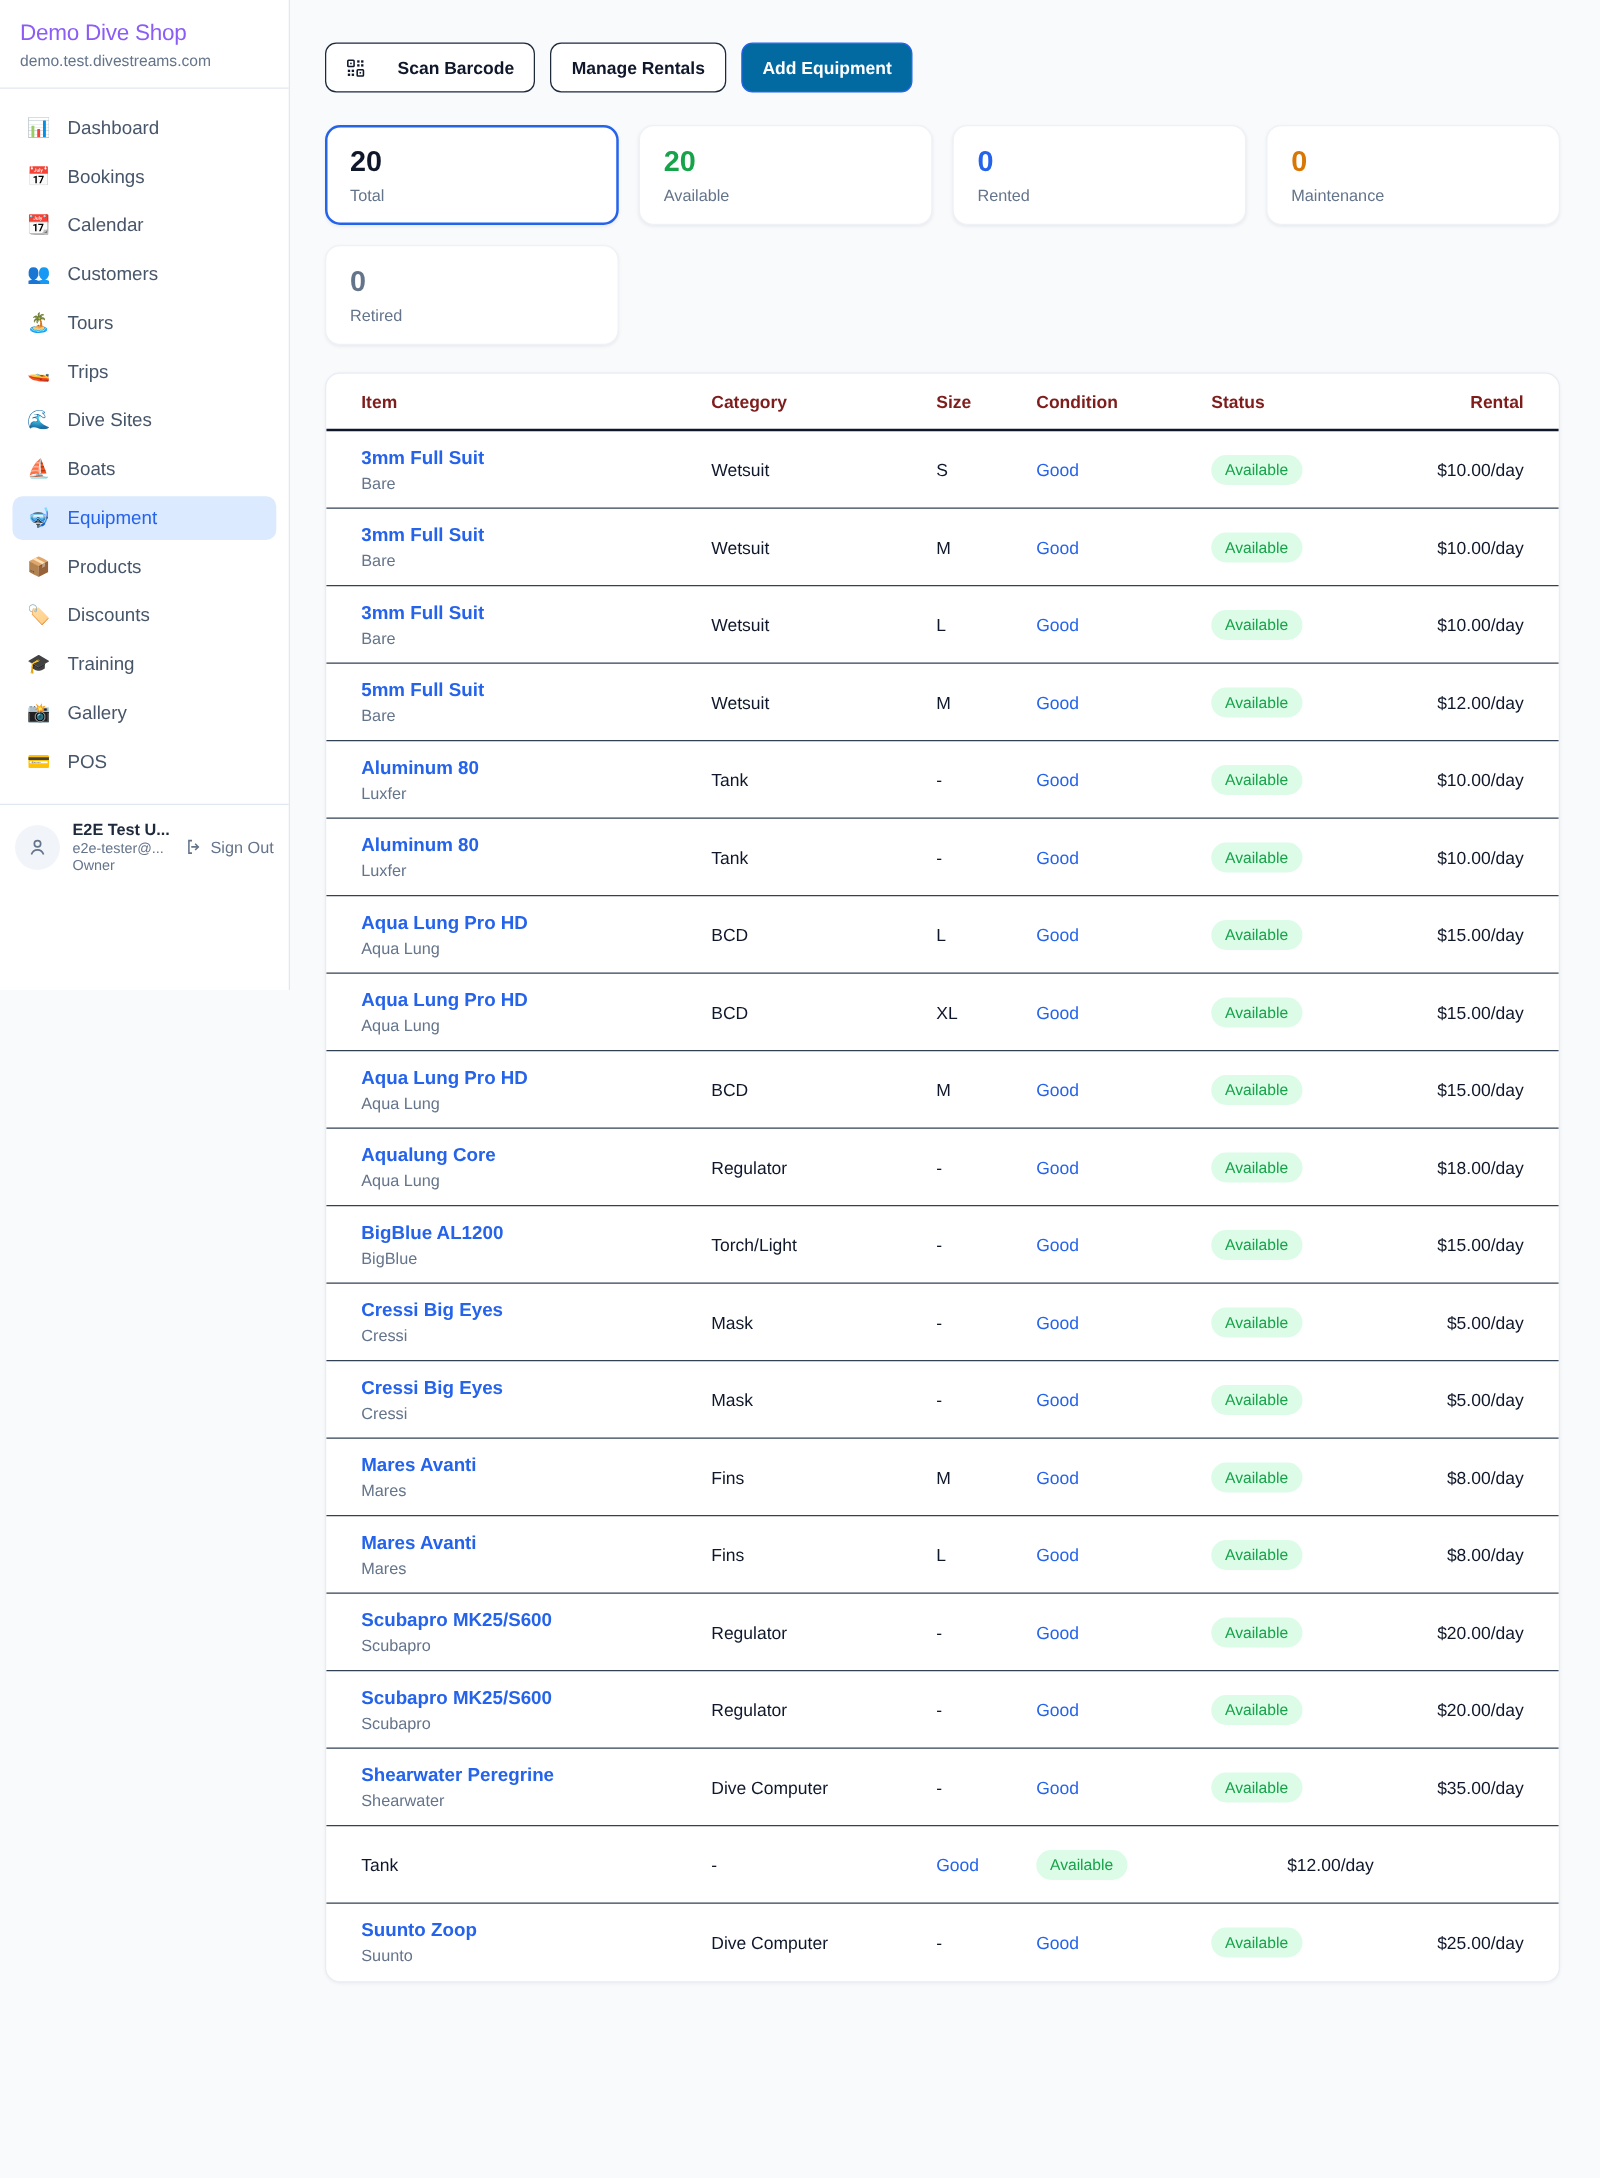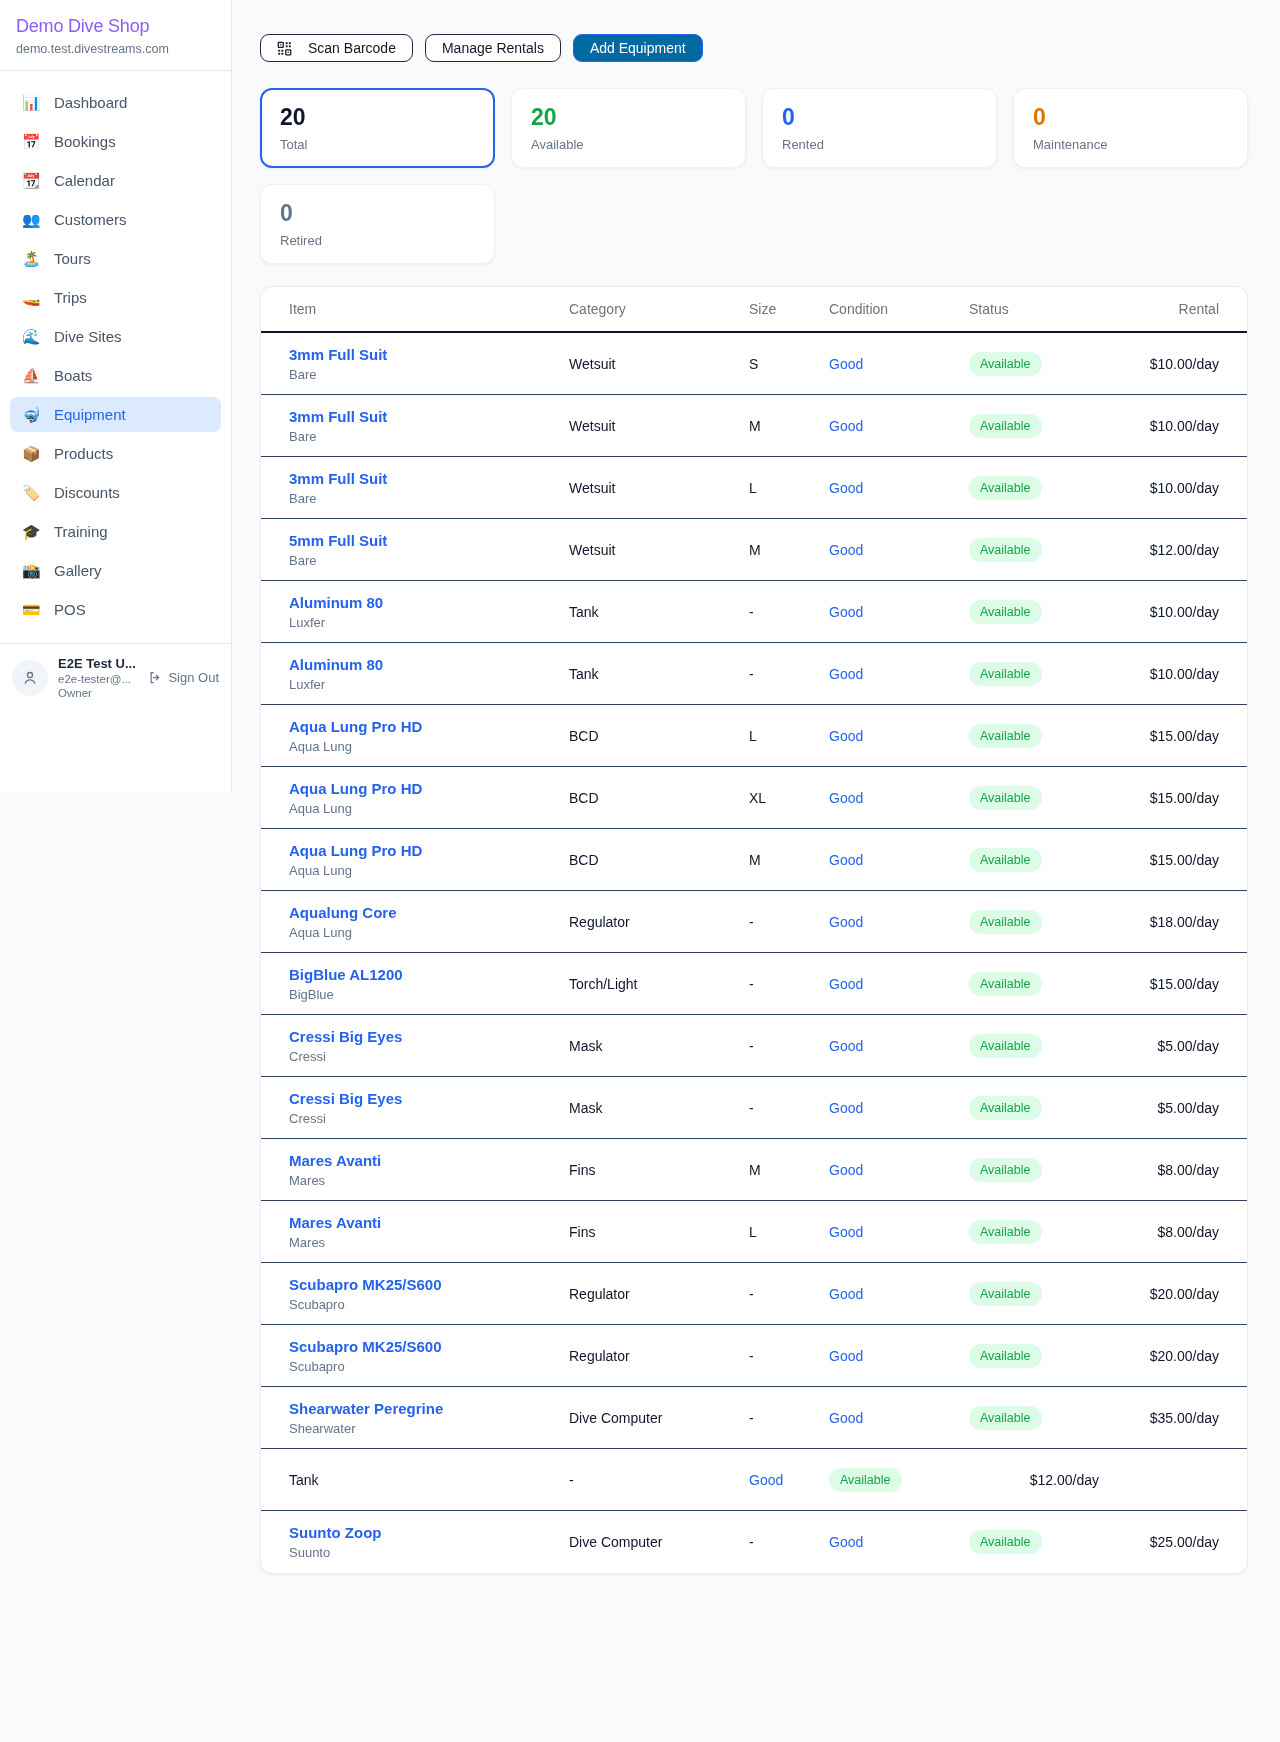--- a/index.html
+++ b/index.html
@@ -43,22 +43,22 @@
   .user-email { font-size:11.5px; color:#64748b; margin-top:2px; white-space:nowrap; }
   .user-role { font-size:11.5px; color:#64748b; margin-top:2px; }
   .signout { display:flex; align-items:center; gap:5px; color:#64748b; font-size:13px; cursor:pointer; white-space:nowrap; }
   
   .main { position:absolute; left:260px; top:0; width:988px; padding-top:26px; }
   .page-head { display:flex; justify-content:space-between; align-items:flex-start; }
   .page-title { font-size:24px; font-weight:700; color:#0f172a; letter-spacing:-0.3px; }
   .page-sub { font-size:14px; color:#64748b; margin-top:8px; }
   .head-actions { display:flex; gap:12px; margin-top:8px; }
   .btn {
-    display:flex; align-items:center; gap:16px; height:28px; padding:0 16px;
-    border-radius:9px; font-size:14px; font-weight:400; cursor:pointer;
+    display:flex; align-items:center; gap:26px; height:40px; padding:0 16px;
+    border-radius:9px; font-size:14px; font-weight:700; cursor:pointer;
     background:#ffffff; border:1px solid #1e293b; color:#0f172a;
   }
   .btn-primary { background:#0369a1; border:1px solid #2563eb; color:#ffffff; }
   
   .stats { display:grid; grid-template-columns:repeat(4,1fr); gap:16px; margin-top:26px; }
   .stat-card {
     background:#ffffff; border-radius:12px; padding:15px 19px;
     border:1px solid #eef2f6; box-shadow:0 1px 3px rgba(15,23,42,0.06);
     cursor:pointer;
   }
@@ -83,21 +83,21 @@
     margin-top:22px; background:#ffffff; border-radius:12px;
     border:1px solid #e8edf3; box-shadow:0 1px 3px rgba(15,23,42,0.05);
     overflow:hidden;
   }
   .trow {
     display:grid;
     grid-template-columns:280px 180px 80px 140px 130px 1fr;
     align-items:center; padding:0 28px;
   }
   .thead { height:46px; border-bottom:2px solid #0f172a; }
-  .thead .th { font-size:14px; font-weight:400; color:#737373; }
+  .thead .th { font-size:14px; font-weight:700; color:#7f1d1d; }
   .th-rental, .td-rental { text-align:right; }
   .tbody-row { height:62px; border-bottom:1px solid #334155; }
   .tbody-row:last-child { border-bottom:none; }
   .item-name { color:#2563eb; font-size:15px; font-weight:600; cursor:pointer; }
   .item-brand { color:#64748b; font-size:13px; margin-top:4px; }
   .td { font-size:14px; color:#0f172a; }
   .td-condition { color:#2563eb; cursor:pointer; }
   .badge {
     display:inline-block; background:#dcfce7; color:#16a34a;
     font-size:12.5px; padding:5px 11px; border-radius:999px;

